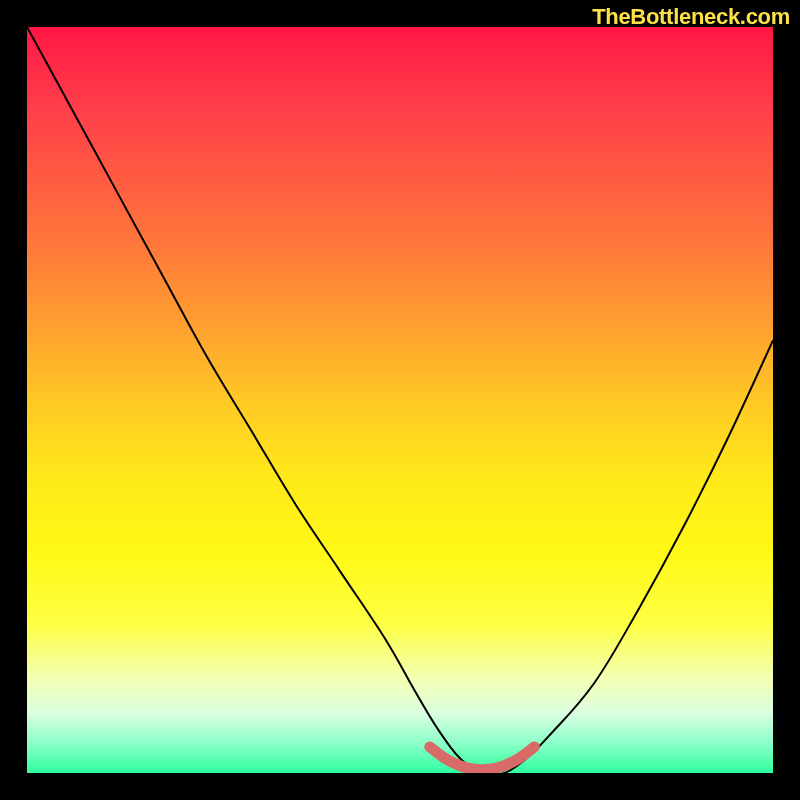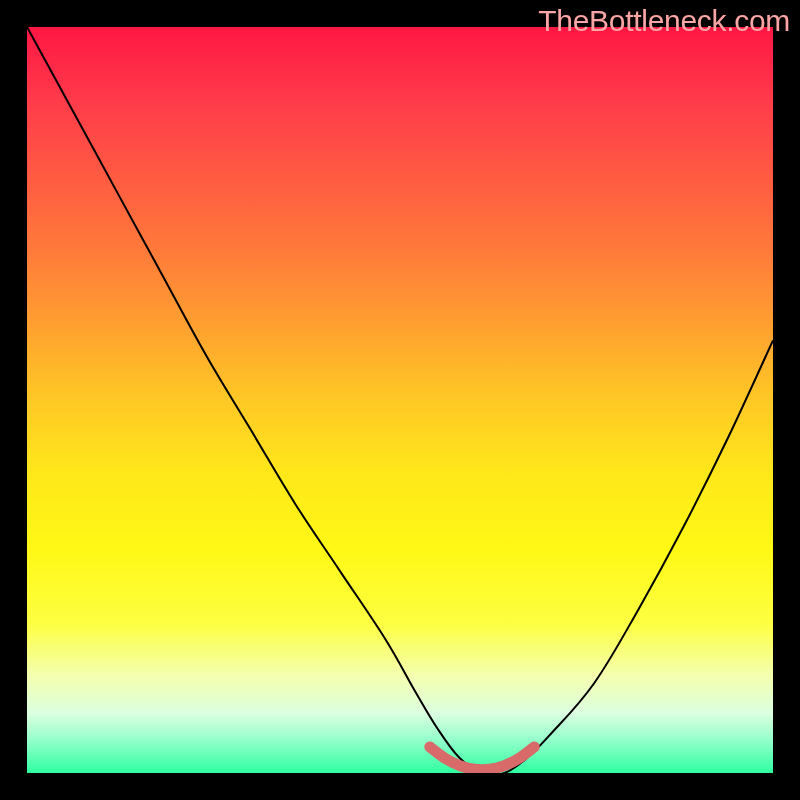--- a/index.html
+++ b/index.html
@@ -9,23 +9,23 @@
     width: 800px;
     height: 800px;
     overflow: hidden;
     position: relative;
     font-family: Arial, Helvetica, sans-serif;
   }
   .watermark {
     position: absolute;
     top: 4px;
     right: 10px;
-    color: #fca5a5;
-    font-size: 30px;
-    font-weight: 400;
+    color: #fde047;
+    font-size: 22px;
+    font-weight: 700;
     z-index: 10;
     letter-spacing: -0.3px;
   }
   .frame {
     position: absolute;
     left: 27px;
     top: 27px;
     width: 746px;
     height: 746px;
     background: linear-gradient(to bottom,

